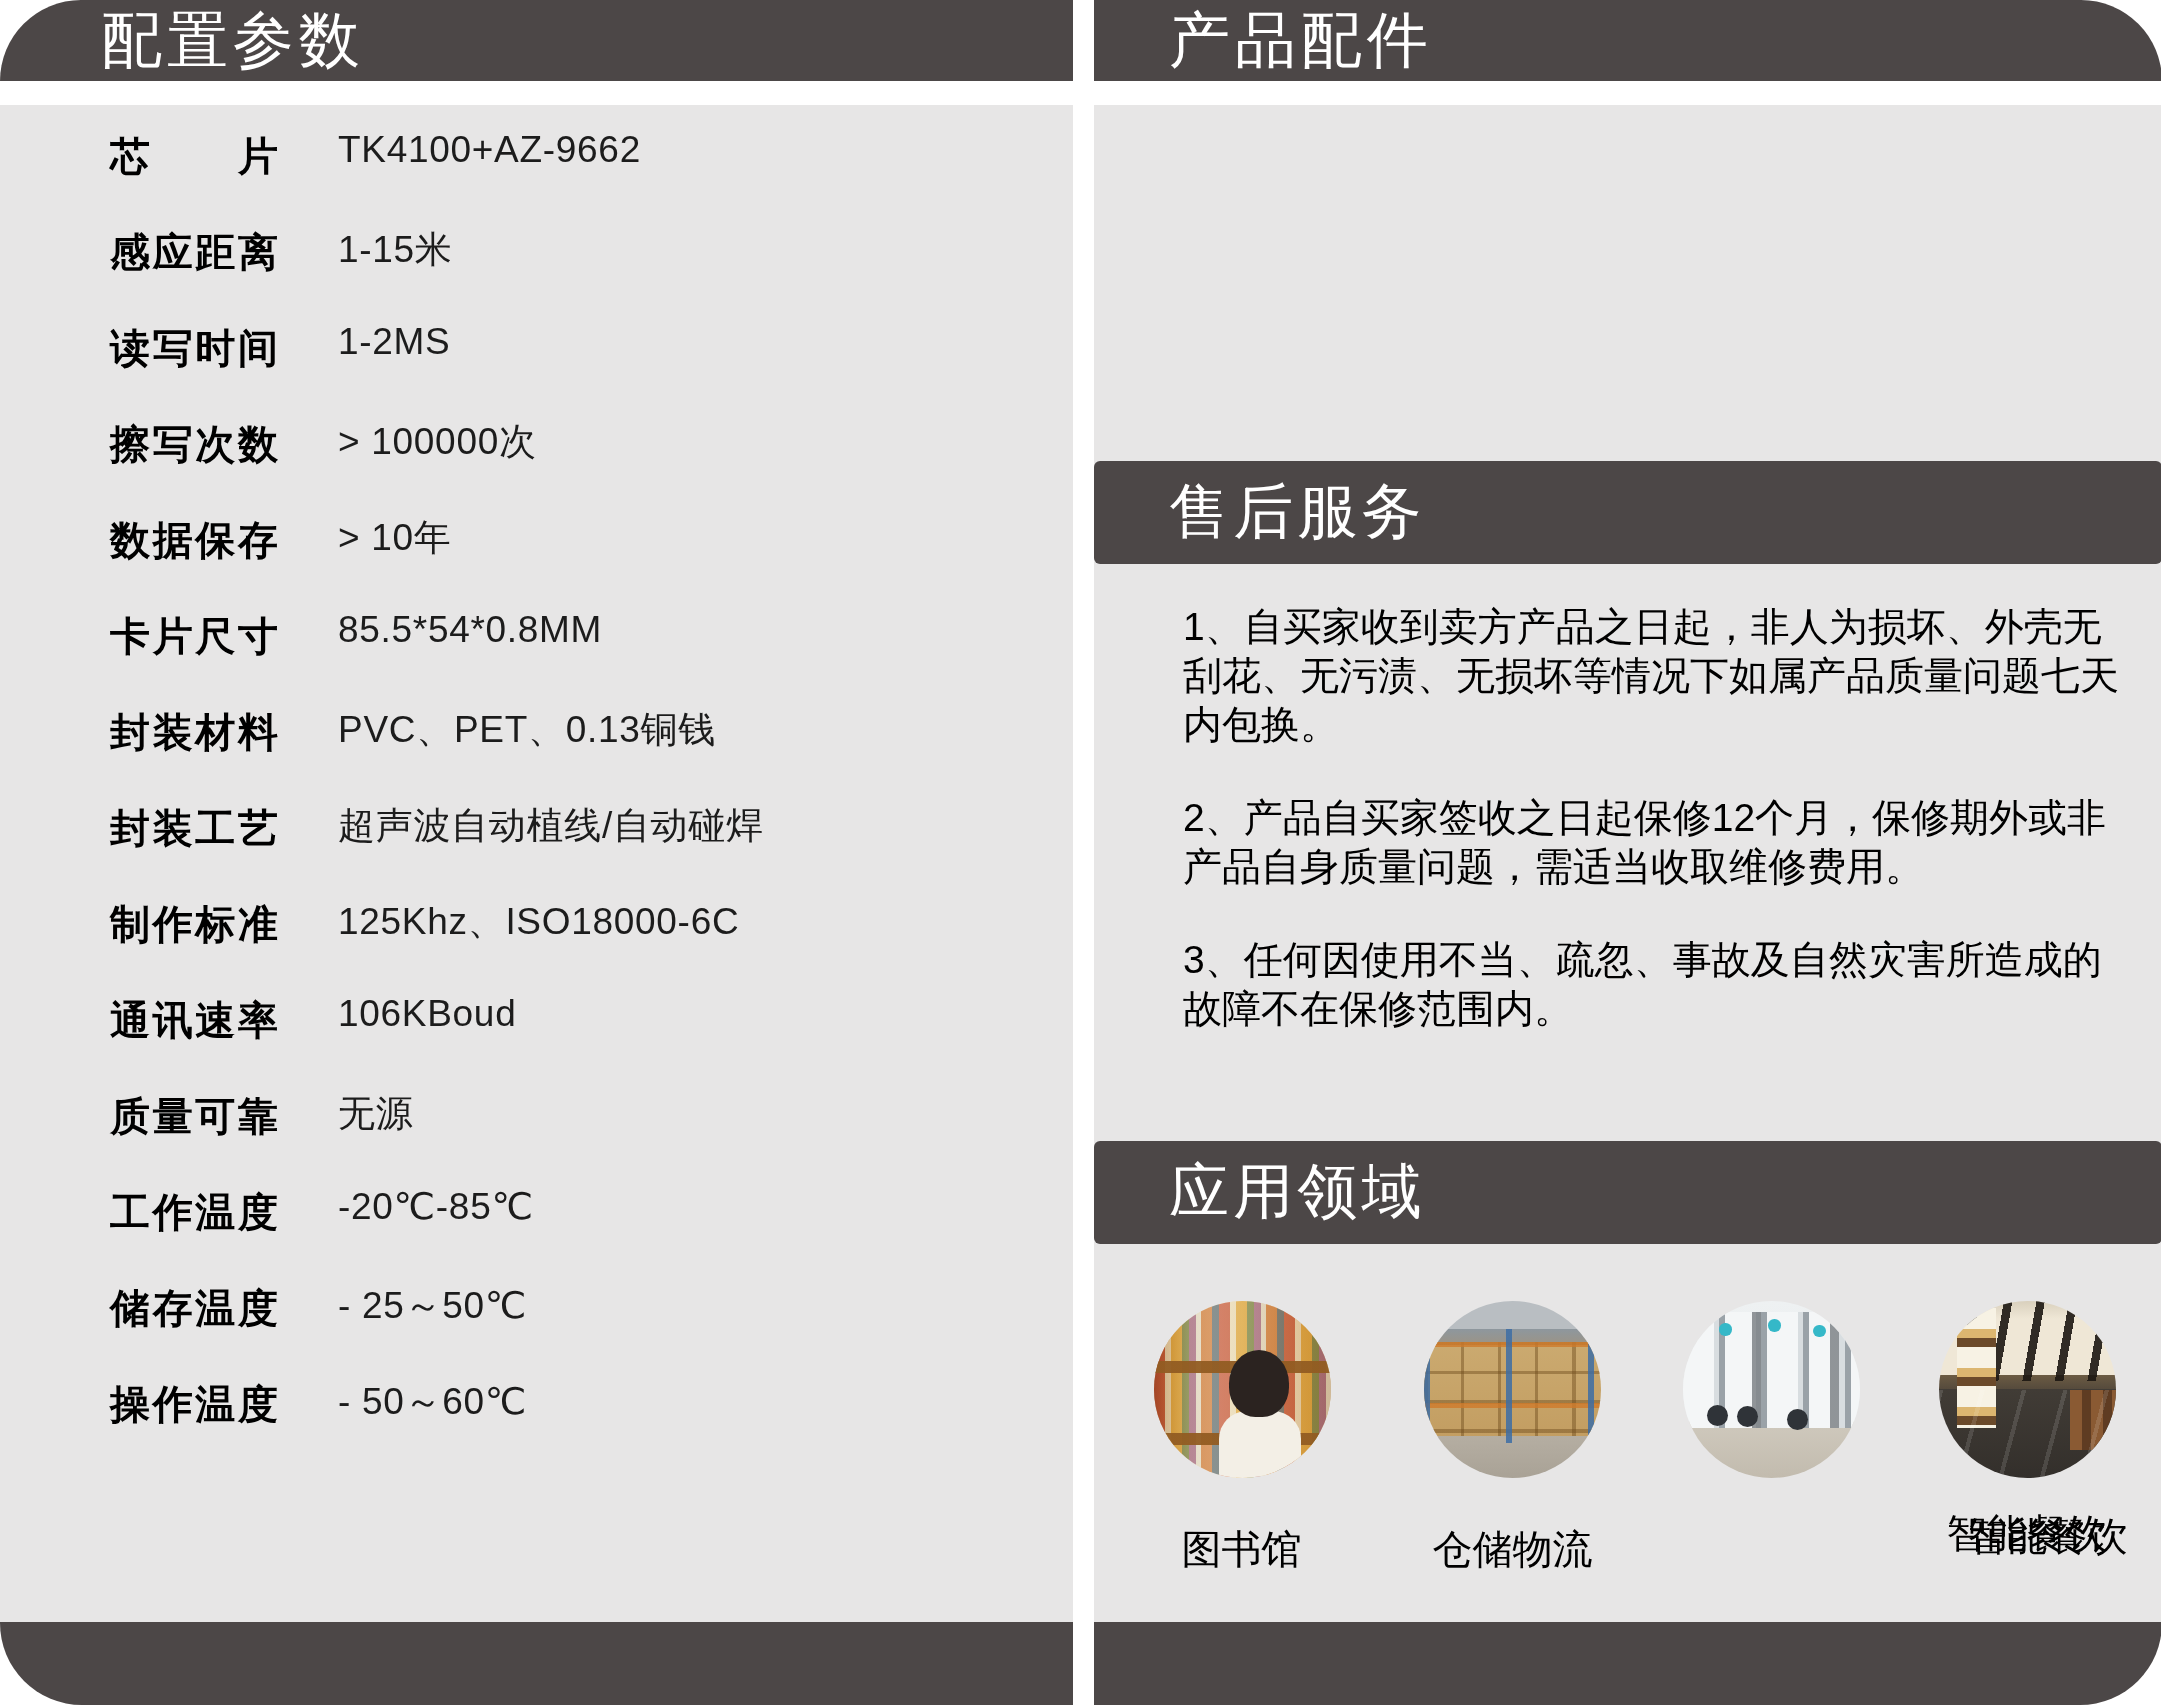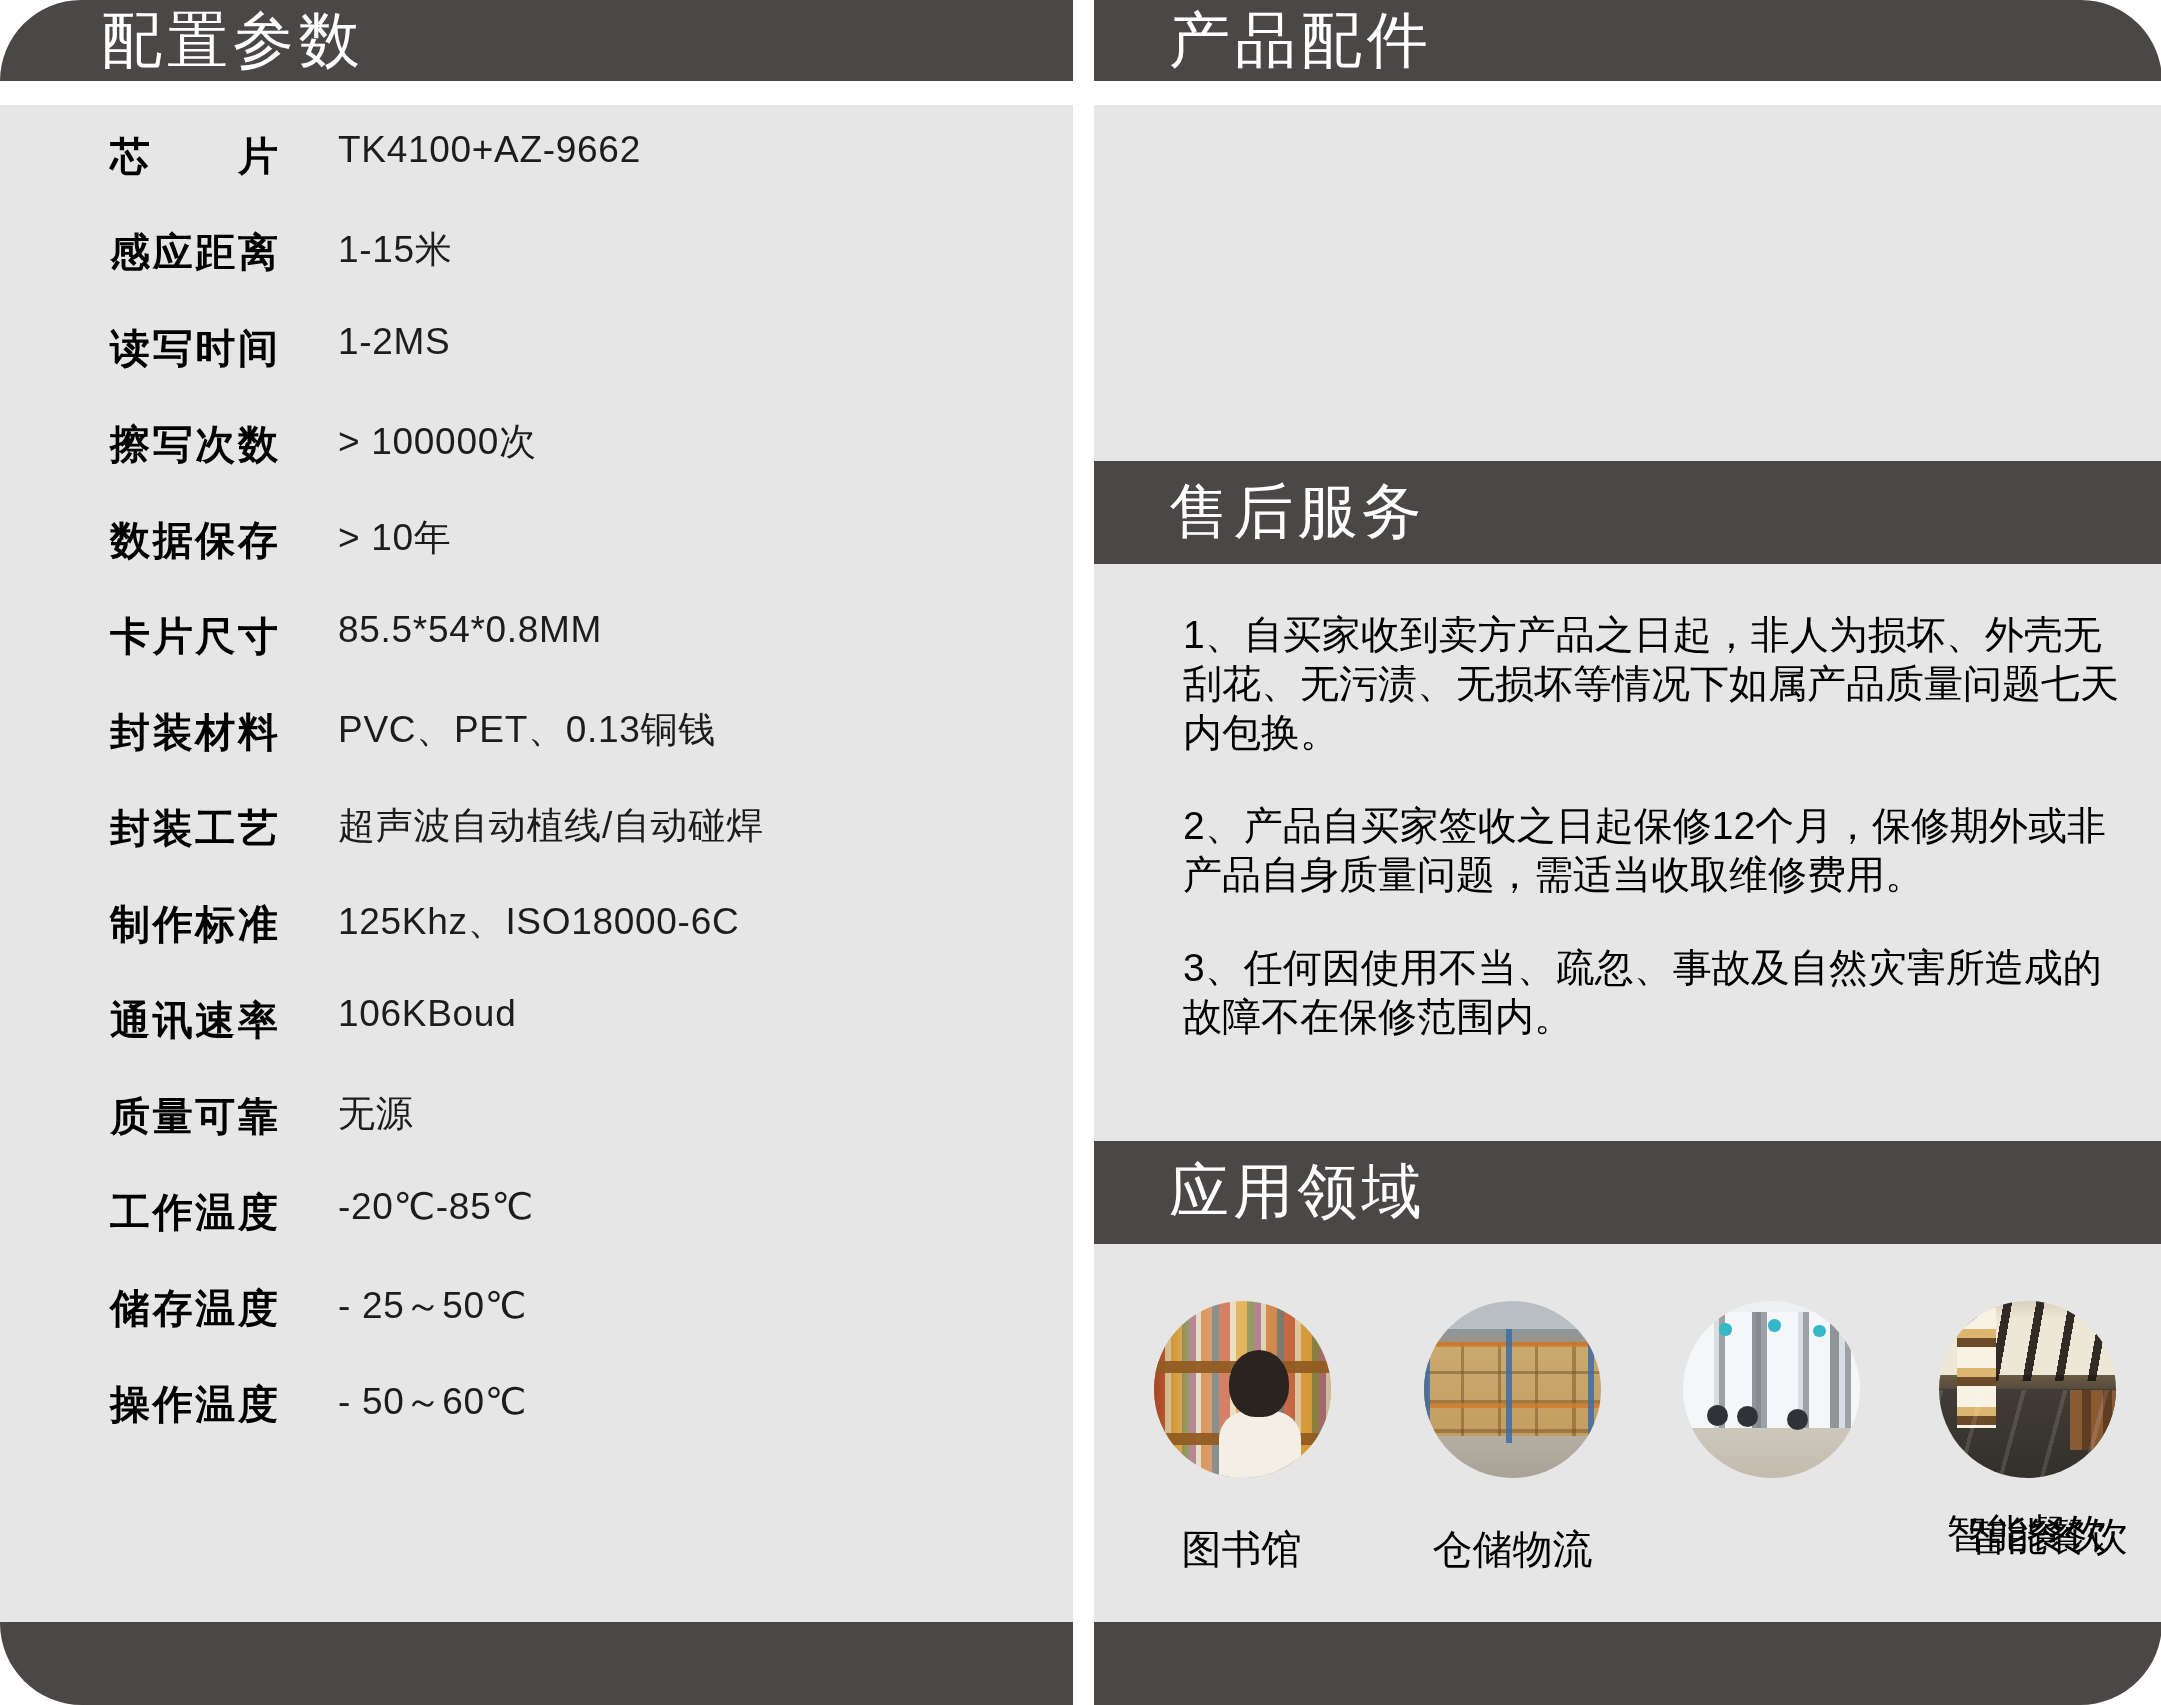--- a/index.html
+++ b/index.html
@@ -28,27 +28,27 @@
   .spec-row{height:96px;display:flex;align-items:flex-start;padding-left:110px;}
   .spec-label{width:168px;font-size:40px;font-weight:700;color:#000000;
               text-align:justify;text-align-last:justify;white-space:nowrap;}
   .spec-value{margin-left:60px;font-size:37px;font-weight:400;color:#1c1c1c;
               letter-spacing:0.7px;white-space:nowrap;}
 
   
   .intro{position:absolute;top:61px;left:89px;right:33px;
          font-size:43px;line-height:62px;color:#000000;text-align:justify;}
   .bar{position:absolute;left:0;right:0;height:103px;background:#4c4747;
-       display:flex;align-items:center;padding-left:75px;}
+       display:flex;align-items:center;padding-left:75px;border-radius:6px;}
   .bar-service{top:356px;}
   .bar-apps{top:1036px;}
   .bar-title{color:#ffffff;font-size:60px;font-weight:400;letter-spacing:4.2px;white-space:nowrap;}
 
   .service-body{position:absolute;top:497px;left:89px;right:29px;}
-  .service-body p{margin:8px 0 44px 0;font-size:39px;line-height:49px;color:#000000;}
+  .service-body p{margin:0 0 44px 0;font-size:39px;line-height:49px;color:#000000;}
 
   
   .app-item{position:absolute;width:177px;}
   .app-circle{position:relative;width:177px;height:177px;border-radius:50%;overflow:hidden;}
   .app-label{position:absolute;width:291px;text-align:center;font-size:40px;color:#000000;
              white-space:nowrap;}
   .ghost-wrap{position:relative;display:inline-block;}
   .ghost{position:absolute;left:21px;top:2.8px;color:#000000;}
 
   .layer{position:absolute;left:0;top:0;right:0;bottom:0;}

